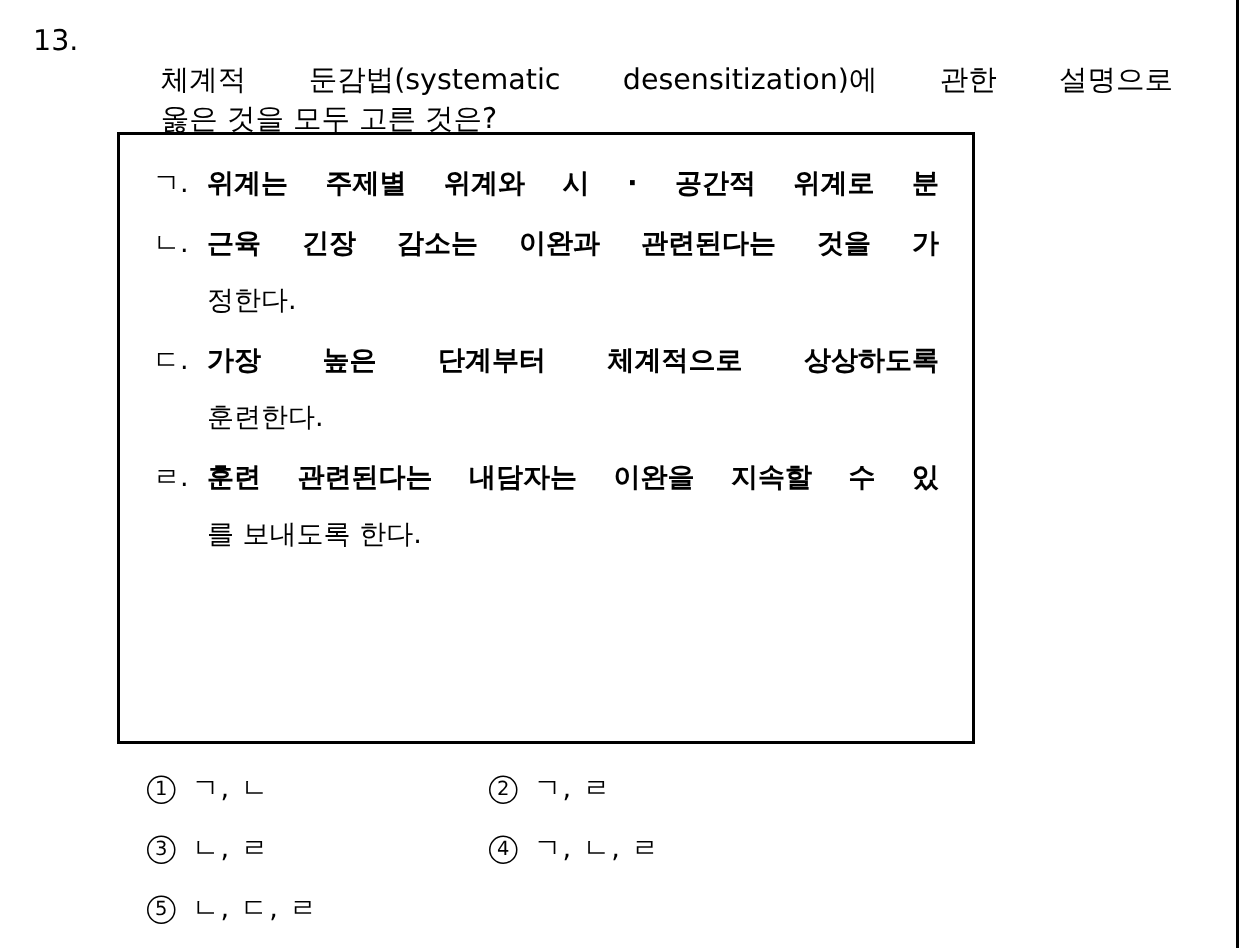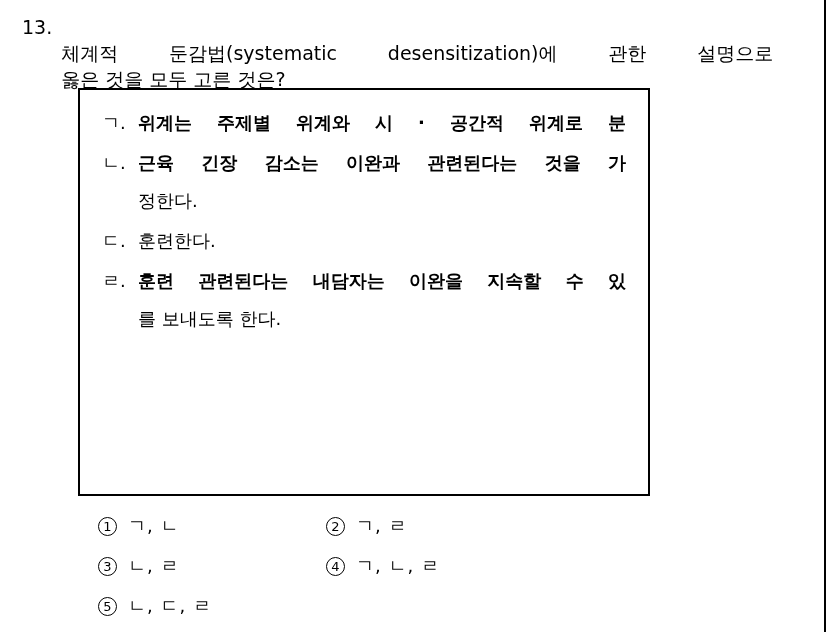--- a/index.html
+++ b/index.html
@@ -25,20 +25,21 @@
     border-right: 2px solid #000000;
     background: #ffffff;
   }
   .question {
     position: absolute;
     left: 22px;
     top: 14px;
     width: 760px;
     display: flex;
     align-items: flex-start;
+    gap: 46px;
   }
   .q-number {
     font-size: 19px;
     line-height: 26px;
     white-space: nowrap;
     margin-right: 9px;
   }
   .q-text {
     font-size: 19px;
     line-height: 26px;
@@ -164,20 +165,21 @@
         <div class="stmt-label">ㄴ.</div>
         <div class="stmt-body">
           <span class="jline">근육 긴장 감소는 이완과 관련된다는 것을 가</span>
           <span class="lastline">정한다.</span>
         </div>
       </div>
 
       <div class="stmt">
         <div class="stmt-label">ㄷ.</div>
         <div class="stmt-body">
+          <span class="jline">가장 높은 단계부터 체계적으로 상상하도록</span>
           <span class="lastline">훈련한다.</span>
         </div>
       </div>
 
       <div class="stmt">
         <div class="stmt-label">ㄹ.</div>
         <div class="stmt-body">
           <span class="jline">훈련 관련된다는 내담자는 이완을 지속할 수 있</span>
           <span class="lastline">를 보내도록 한다.</span>
         </div>

